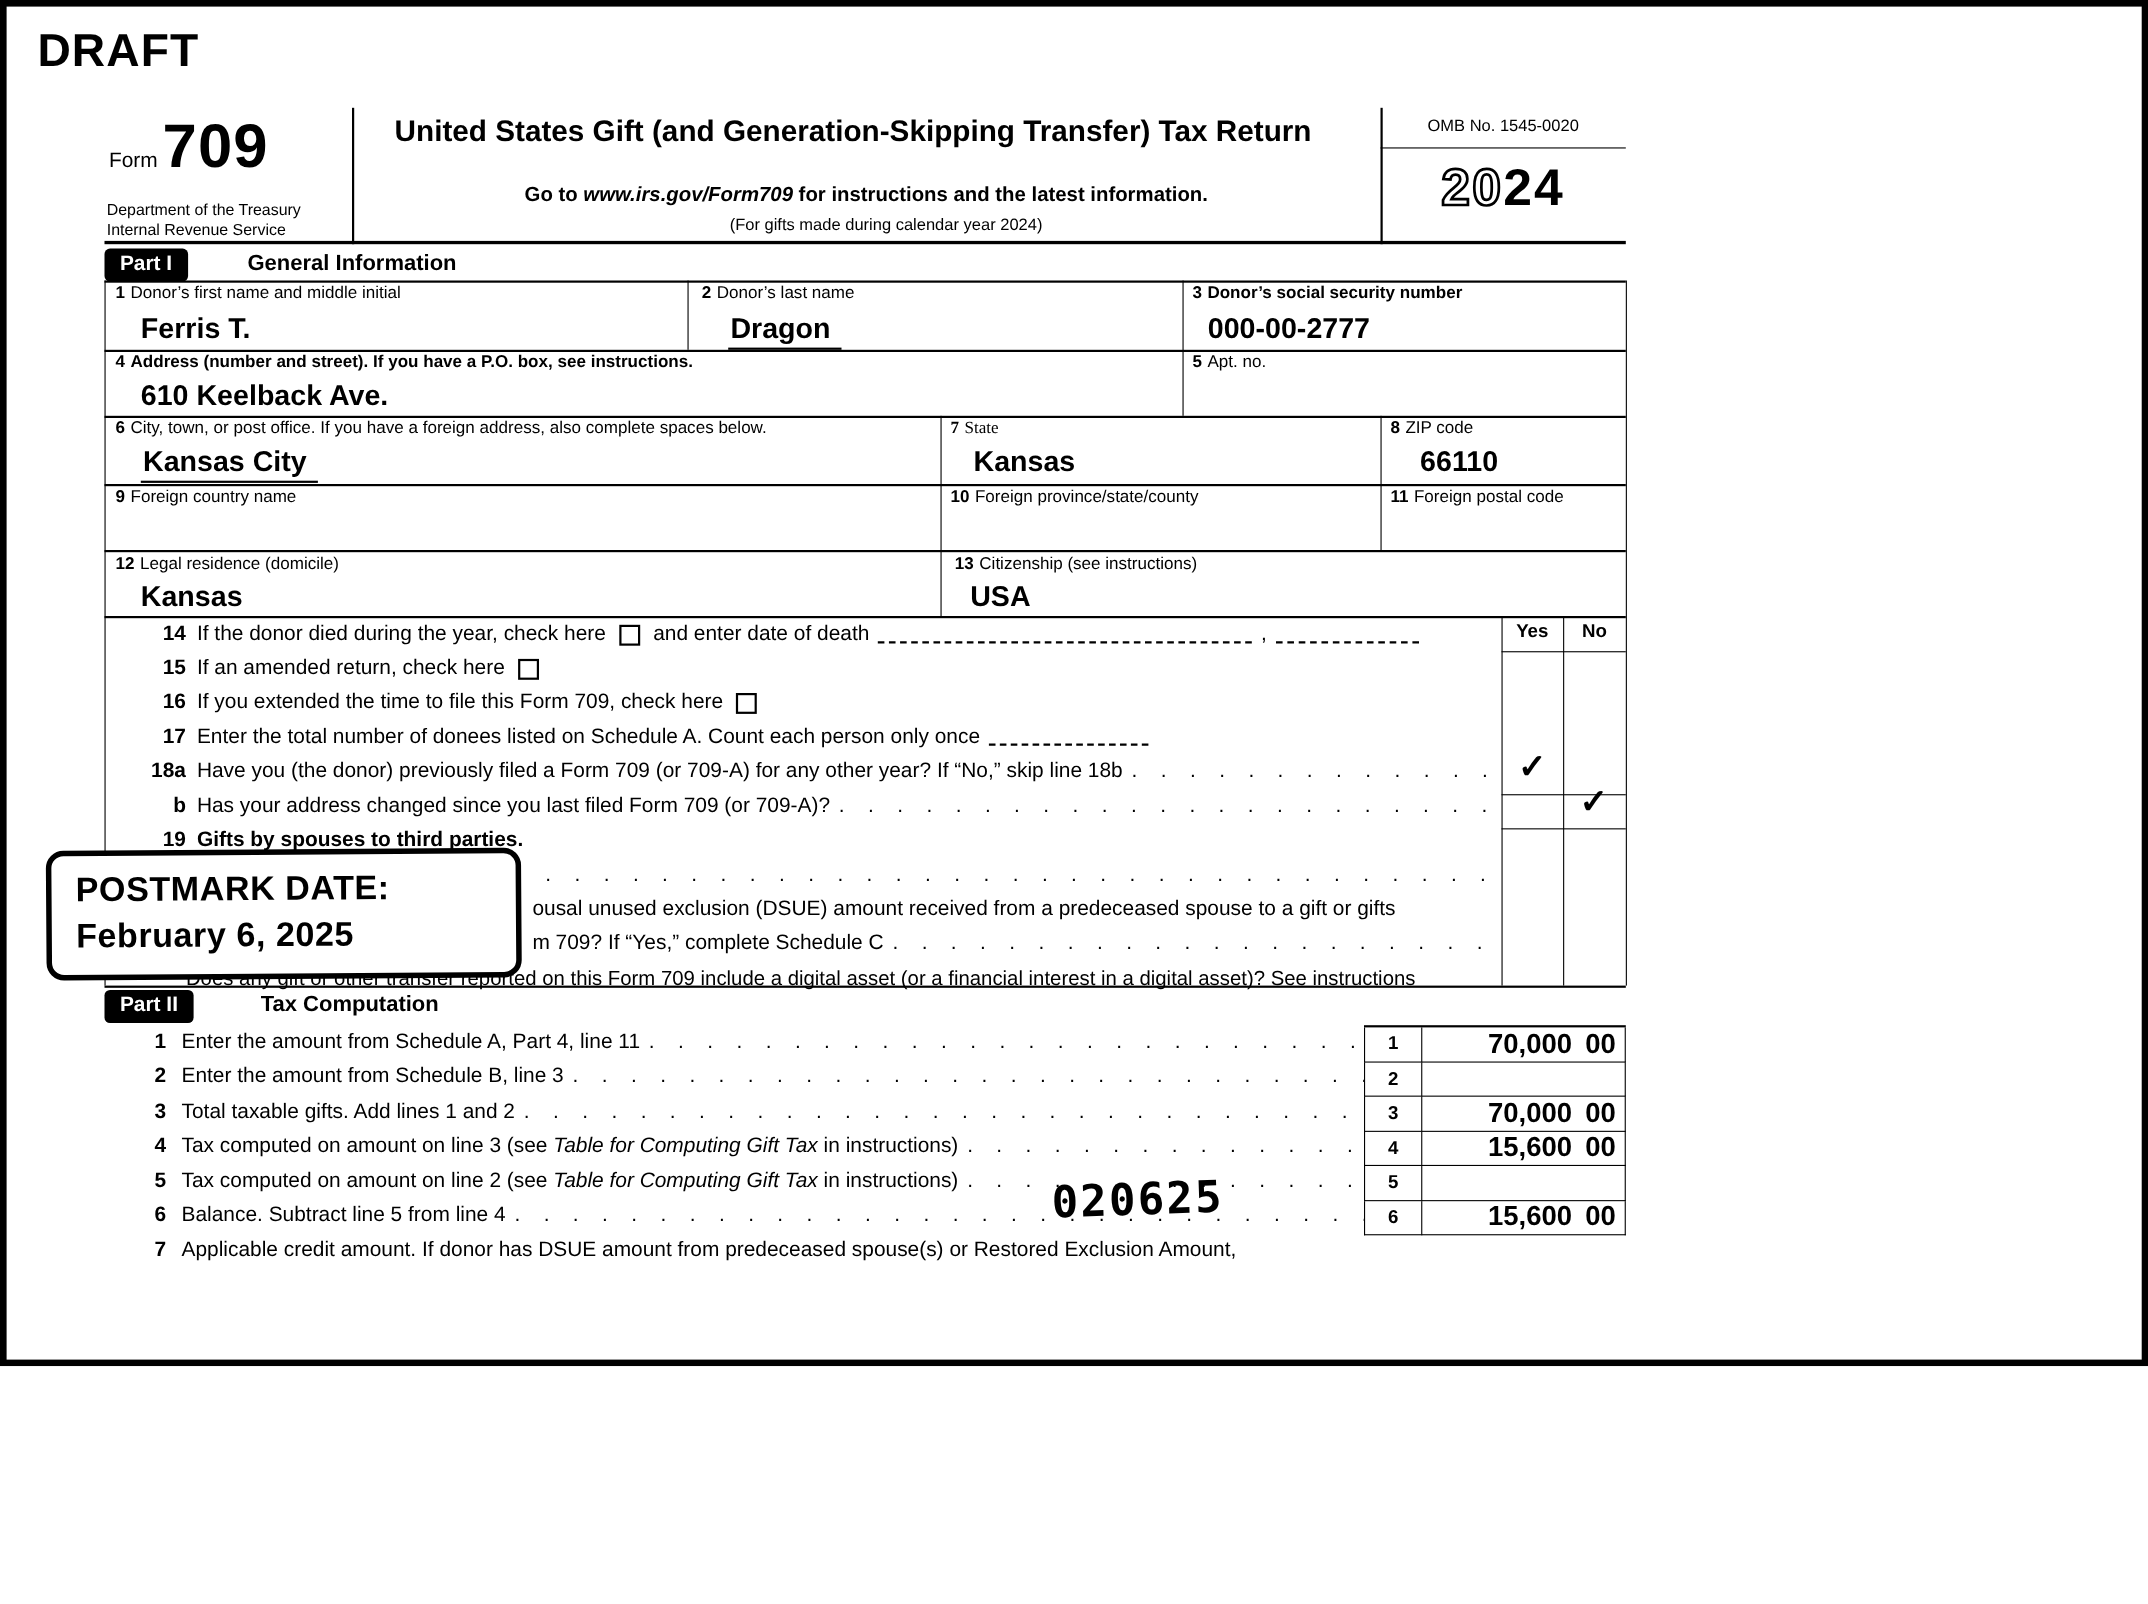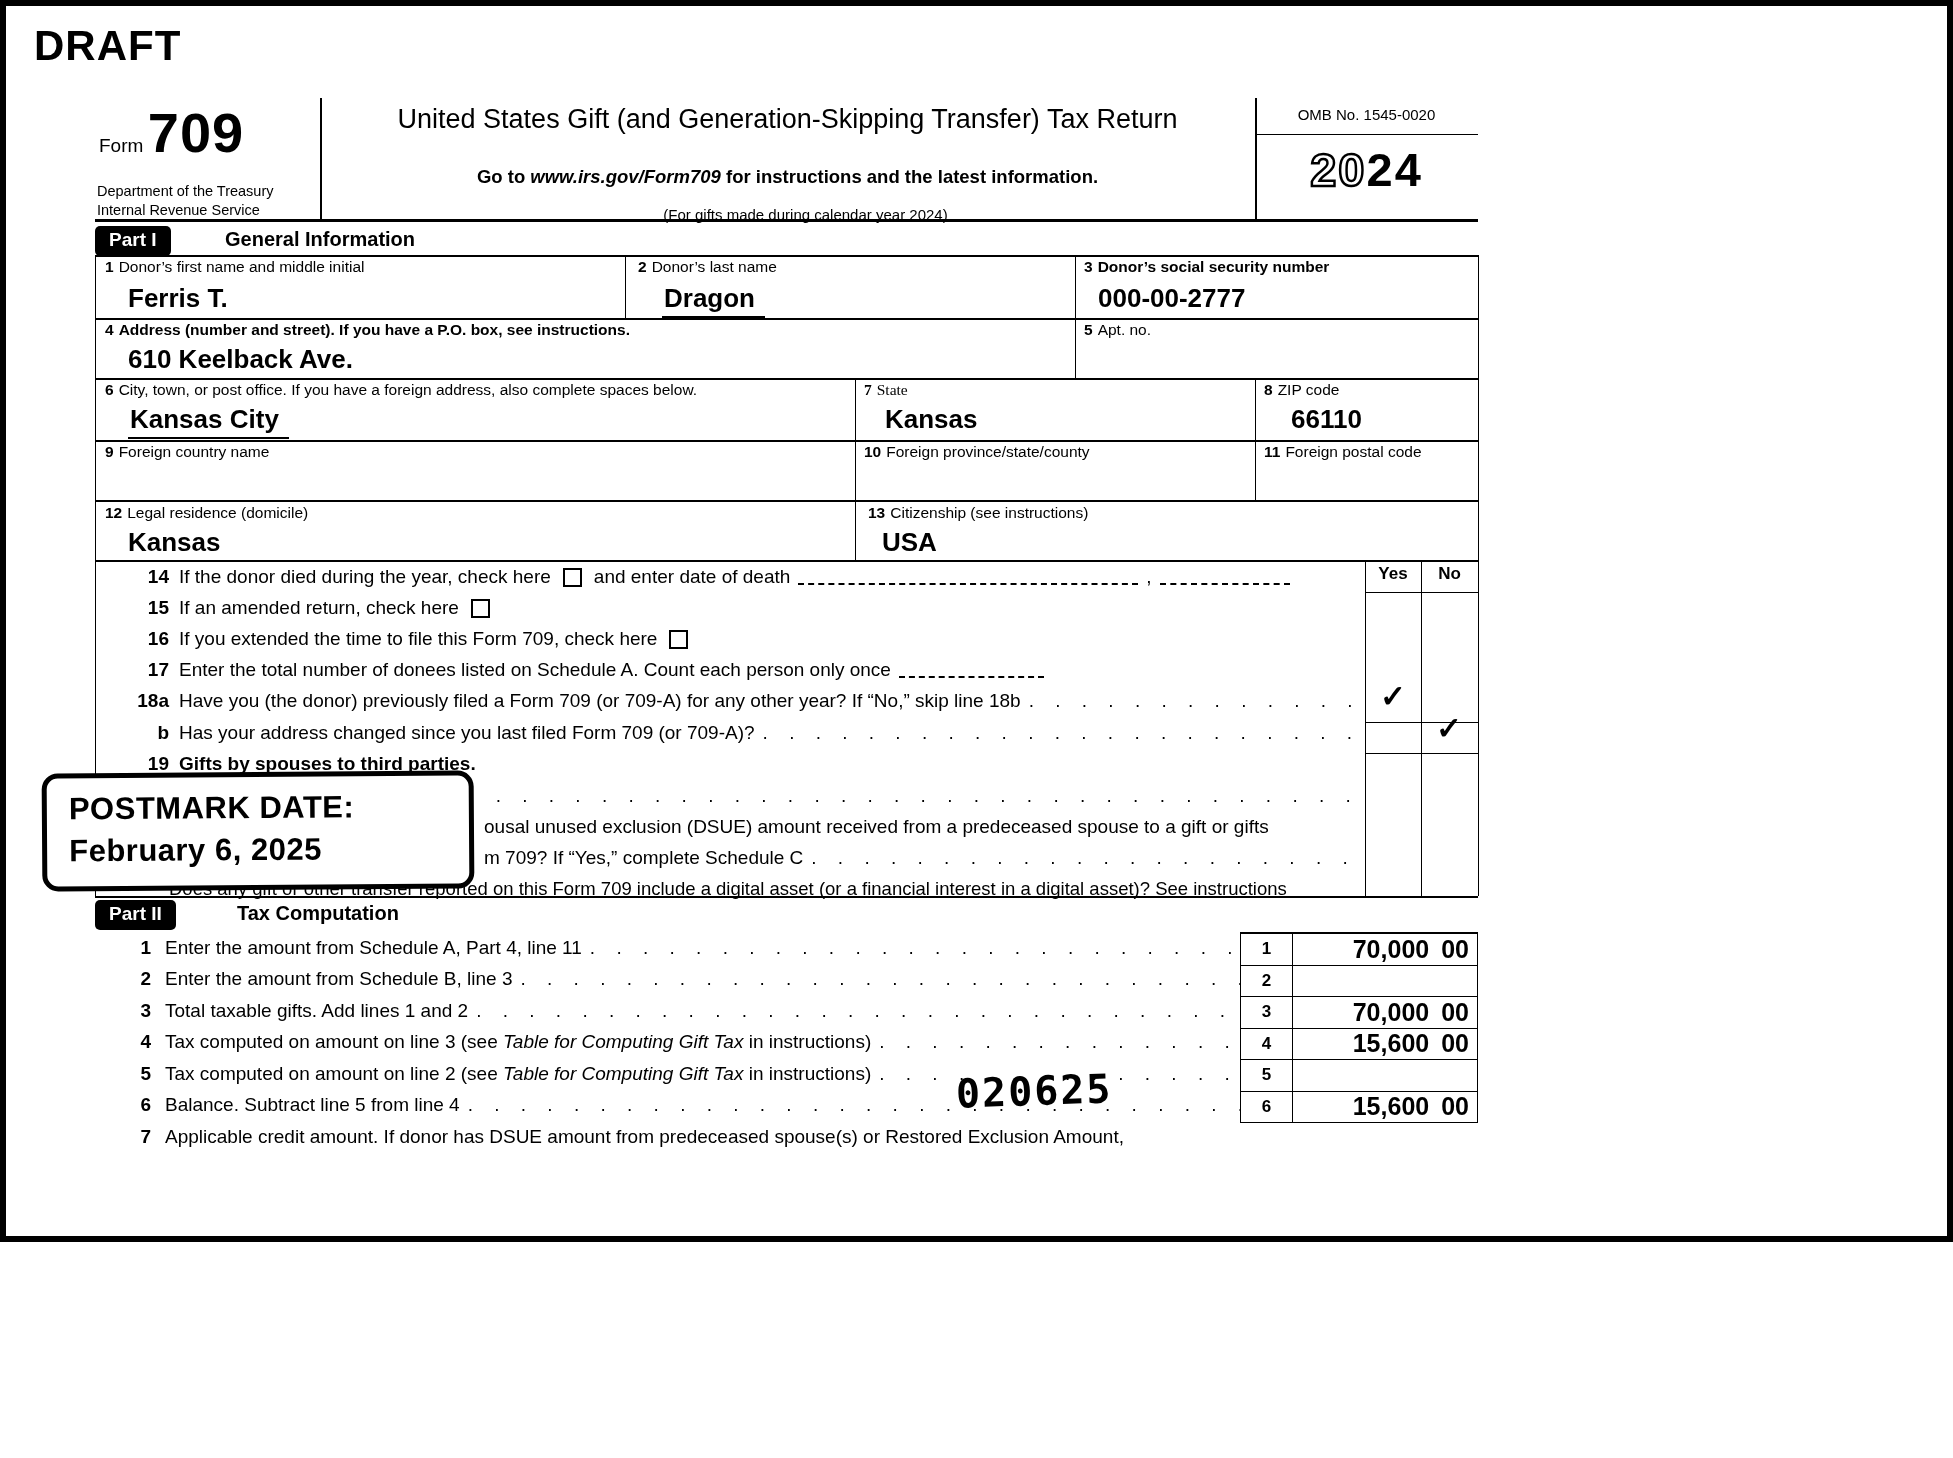--- a/index.html
+++ b/index.html
@@ -13,24 +13,24 @@
   .draft { position:absolute; left:28px; top:16px; font-size:42px; font-weight:900; letter-spacing:1px; }
 
   
   #hdr { position:absolute; left:89px; top:92px; width:1383px; height:124px; border-bottom:3px solid #000; }
   #hdr .v1 { position:absolute; left:225px; top:0; height:124px; border-left:2px solid #000; }
   #hdr .v2 { position:absolute; left:1160px; top:0; height:124px; border-left:2px solid #000; }
   .formline { position:absolute; left:4px; top:2px; white-space:nowrap; }
   .form-word { font-size:19px; }
   .form-num { font-size:56px; font-weight:800; letter-spacing:1px; }
   .dept { position:absolute; left:2px; top:84px; font-size:14.5px; line-height:1.3; }
-  .title { position:absolute; left:225px; top:6px; width:935px; text-align:center; font-size:27px; font-weight:normal; }
+  .title { position:absolute; left:213px; top:6px; width:935px; text-align:center; font-size:27px; font-weight:bold; }
   .gotoline { position:absolute; left:225px; top:68px; width:935px; text-align:center; font-size:18.5px; font-weight:bold; }
   .gotoline .it { font-style:italic; }
-  .calnote { position:absolute; left:225px; top:108px; width:935px; text-align:center; font-size:15px;padding-left:36px; }
+  .calnote { position:absolute; left:225px; top:98px; width:935px; text-align:center; font-size:15px;padding-left:36px; }
   .omb { position:absolute; left:1160px; top:8px; width:223px; text-align:center; font-size:15px; }
   .omb-div { position:absolute; left:1160px; top:36px; width:223px; border-top:1.5px solid #000; }
   .year { position:absolute; left:1160px; top:44px; width:223px; text-align:center; font-size:47px; font-weight:800; letter-spacing:2px; }
   .year-outline { color:#777; }
   @supports (-webkit-text-stroke: 2px #000) {
     .year-outline { color:#fff; -webkit-text-stroke:2.5px #000; }
   }
 
   
   .hl { position:absolute; left:89px; width:1383px; border-top:2px solid #000; }

